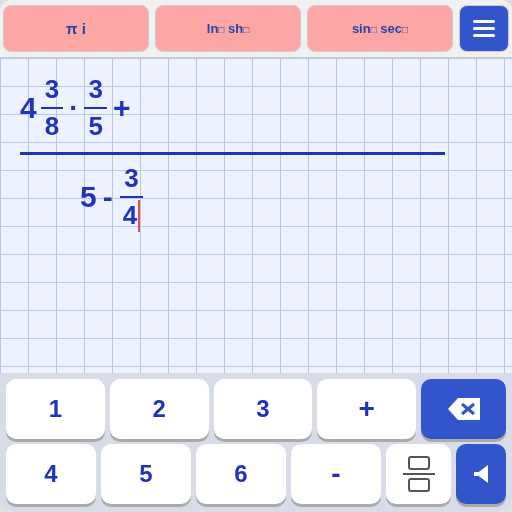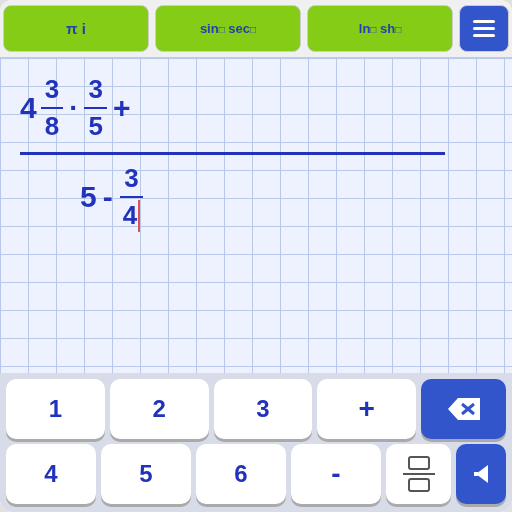--- a/index.html
+++ b/index.html
@@ -29,21 +29,21 @@
       border-bottom: 1px solid #ccc;
       height: 58px;
       flex-shrink: 0;
     }
 
     .toolbar-btn {
       flex: 1;
       display: flex;
       align-items: center;
       justify-content: center;
-      background: #84cc16;
+      background: #fca5a5;
       border: 1px solid #ccc;
       border-radius: 8px;
       margin: 5px 3px;
       cursor: pointer;
       font-size: 15px;
       color: #2244aa;
       font-weight: bold;
     }
 
     .toolbar-btn.menu-btn {
@@ -227,24 +227,24 @@
 </head>
 <body>
 
 <div class="app-container">
 
   <div class="toolbar">
     <div class="toolbar-btn">
       <span>π i</span>
     </div>
     <div class="toolbar-btn">
+      <span style="font-size:13px;">ln<span style="font-size:10px;">□</span> sh<span style="font-size:10px;">□</span></span>
+    </div>
+    <div class="toolbar-btn">
       <span style="font-size:13px;">sin<span style="font-size:10px;">□</span> sec<span style="font-size:10px;">□</span></span>
-    </div>
-    <div class="toolbar-btn">
-      <span style="font-size:13px;">ln<span style="font-size:10px;">□</span> sh<span style="font-size:10px;">□</span></span>
     </div>
     <div class="toolbar-btn menu-btn">
       <div class="hamburger-lines">
         <span></span>
           <span></span>
           <span></span>
       </div>
     </div>
   </div>
 

